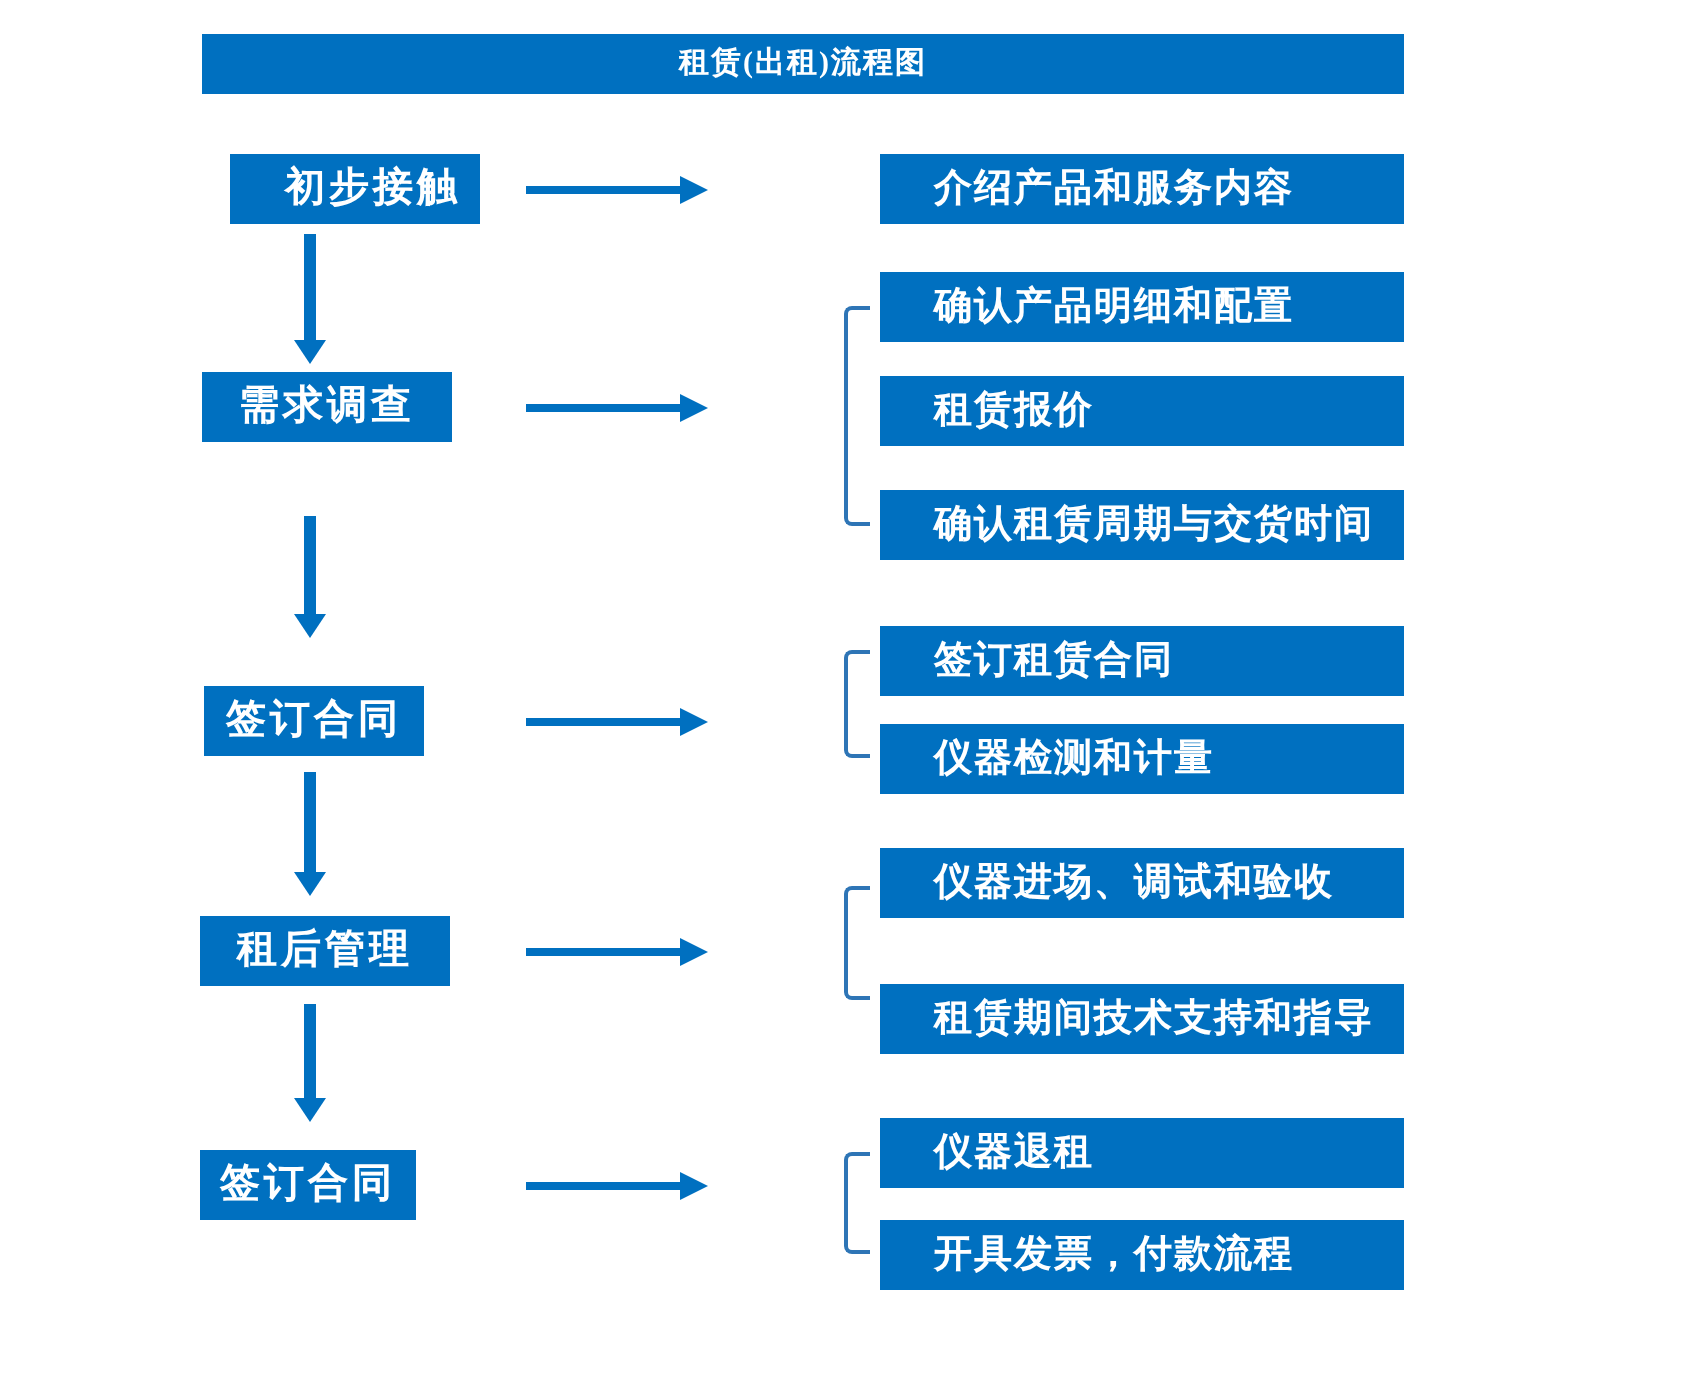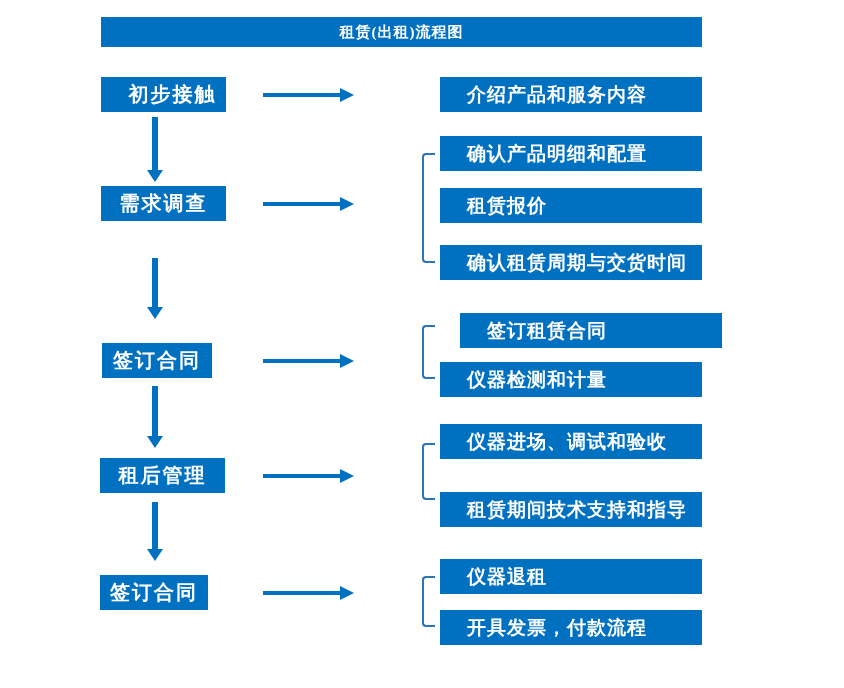--- a/index.html
+++ b/index.html
@@ -99,21 +99,21 @@
 </style>
 </head>
 <body>
 
 <div class="canvas">
 
   <div class="title-bar">
     <span>租赁(出租)流程图</span>
   </div>
 
-  <div class="step" style="left:101px; top:77px;  width:125px;padding-left:18px;">
+  <div class="step" style="left:115px; top:77px;  width:125px;padding-left:18px;">
     <span>初步接触</span>
   </div>
   <div class="step" style="left:101px; top:186px; width:125px;">
     <span>需求调查</span>
   </div>
   <div class="step" style="left:102px; top:343px; width:110px;">
     <span>签订合同</span>
   </div>
   <div class="step" style="left:100px; top:458px; width:125px;">
     <span>租后管理</span>
@@ -145,21 +145,21 @@
   <div class="detail" style="top:136px;">
     <span>确认产品明细和配置</span>
   </div>
   <div class="detail" style="top:188px;">
     <span>租赁报价</span>
   </div>
   <div class="detail" style="top:245px;">
     <span>确认租赁周期与交货时间</span>
   </div>
 
-  <div class="detail" style="top:313px;margin-left:20px;">
+  <div class="detail" style="top:313px;">
     <span>签订租赁合同</span>
   </div>
   <div class="detail" style="top:362px;">
     <span>仪器检测和计量</span>
   </div>
 
   <div class="detail" style="top:424px;">
     <span>仪器进场、调试和验收</span>
   </div>
   <div class="detail" style="top:492px;">

